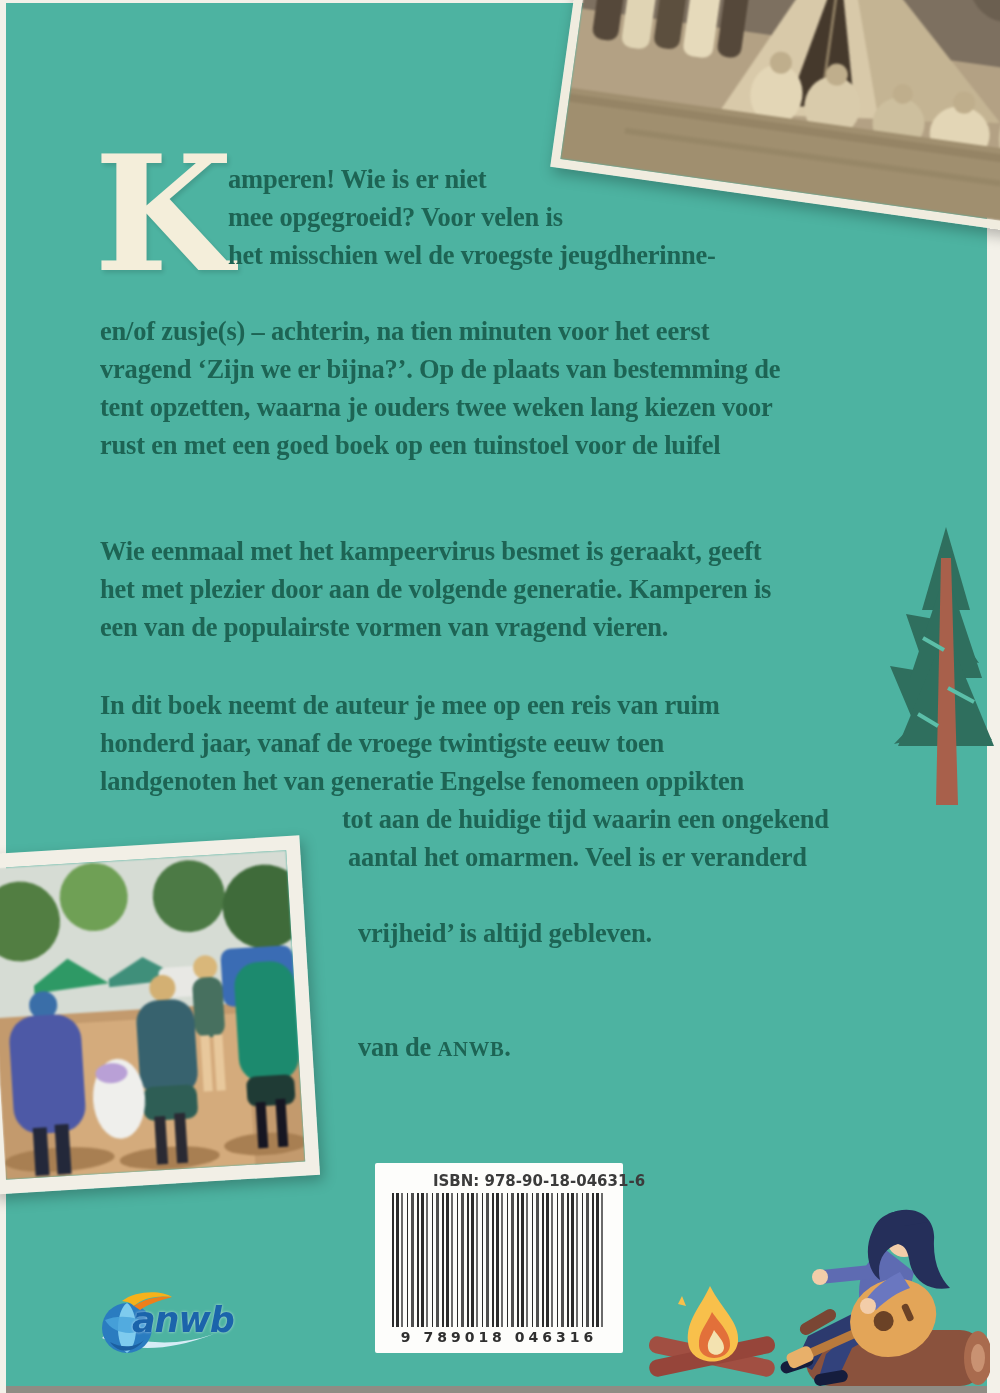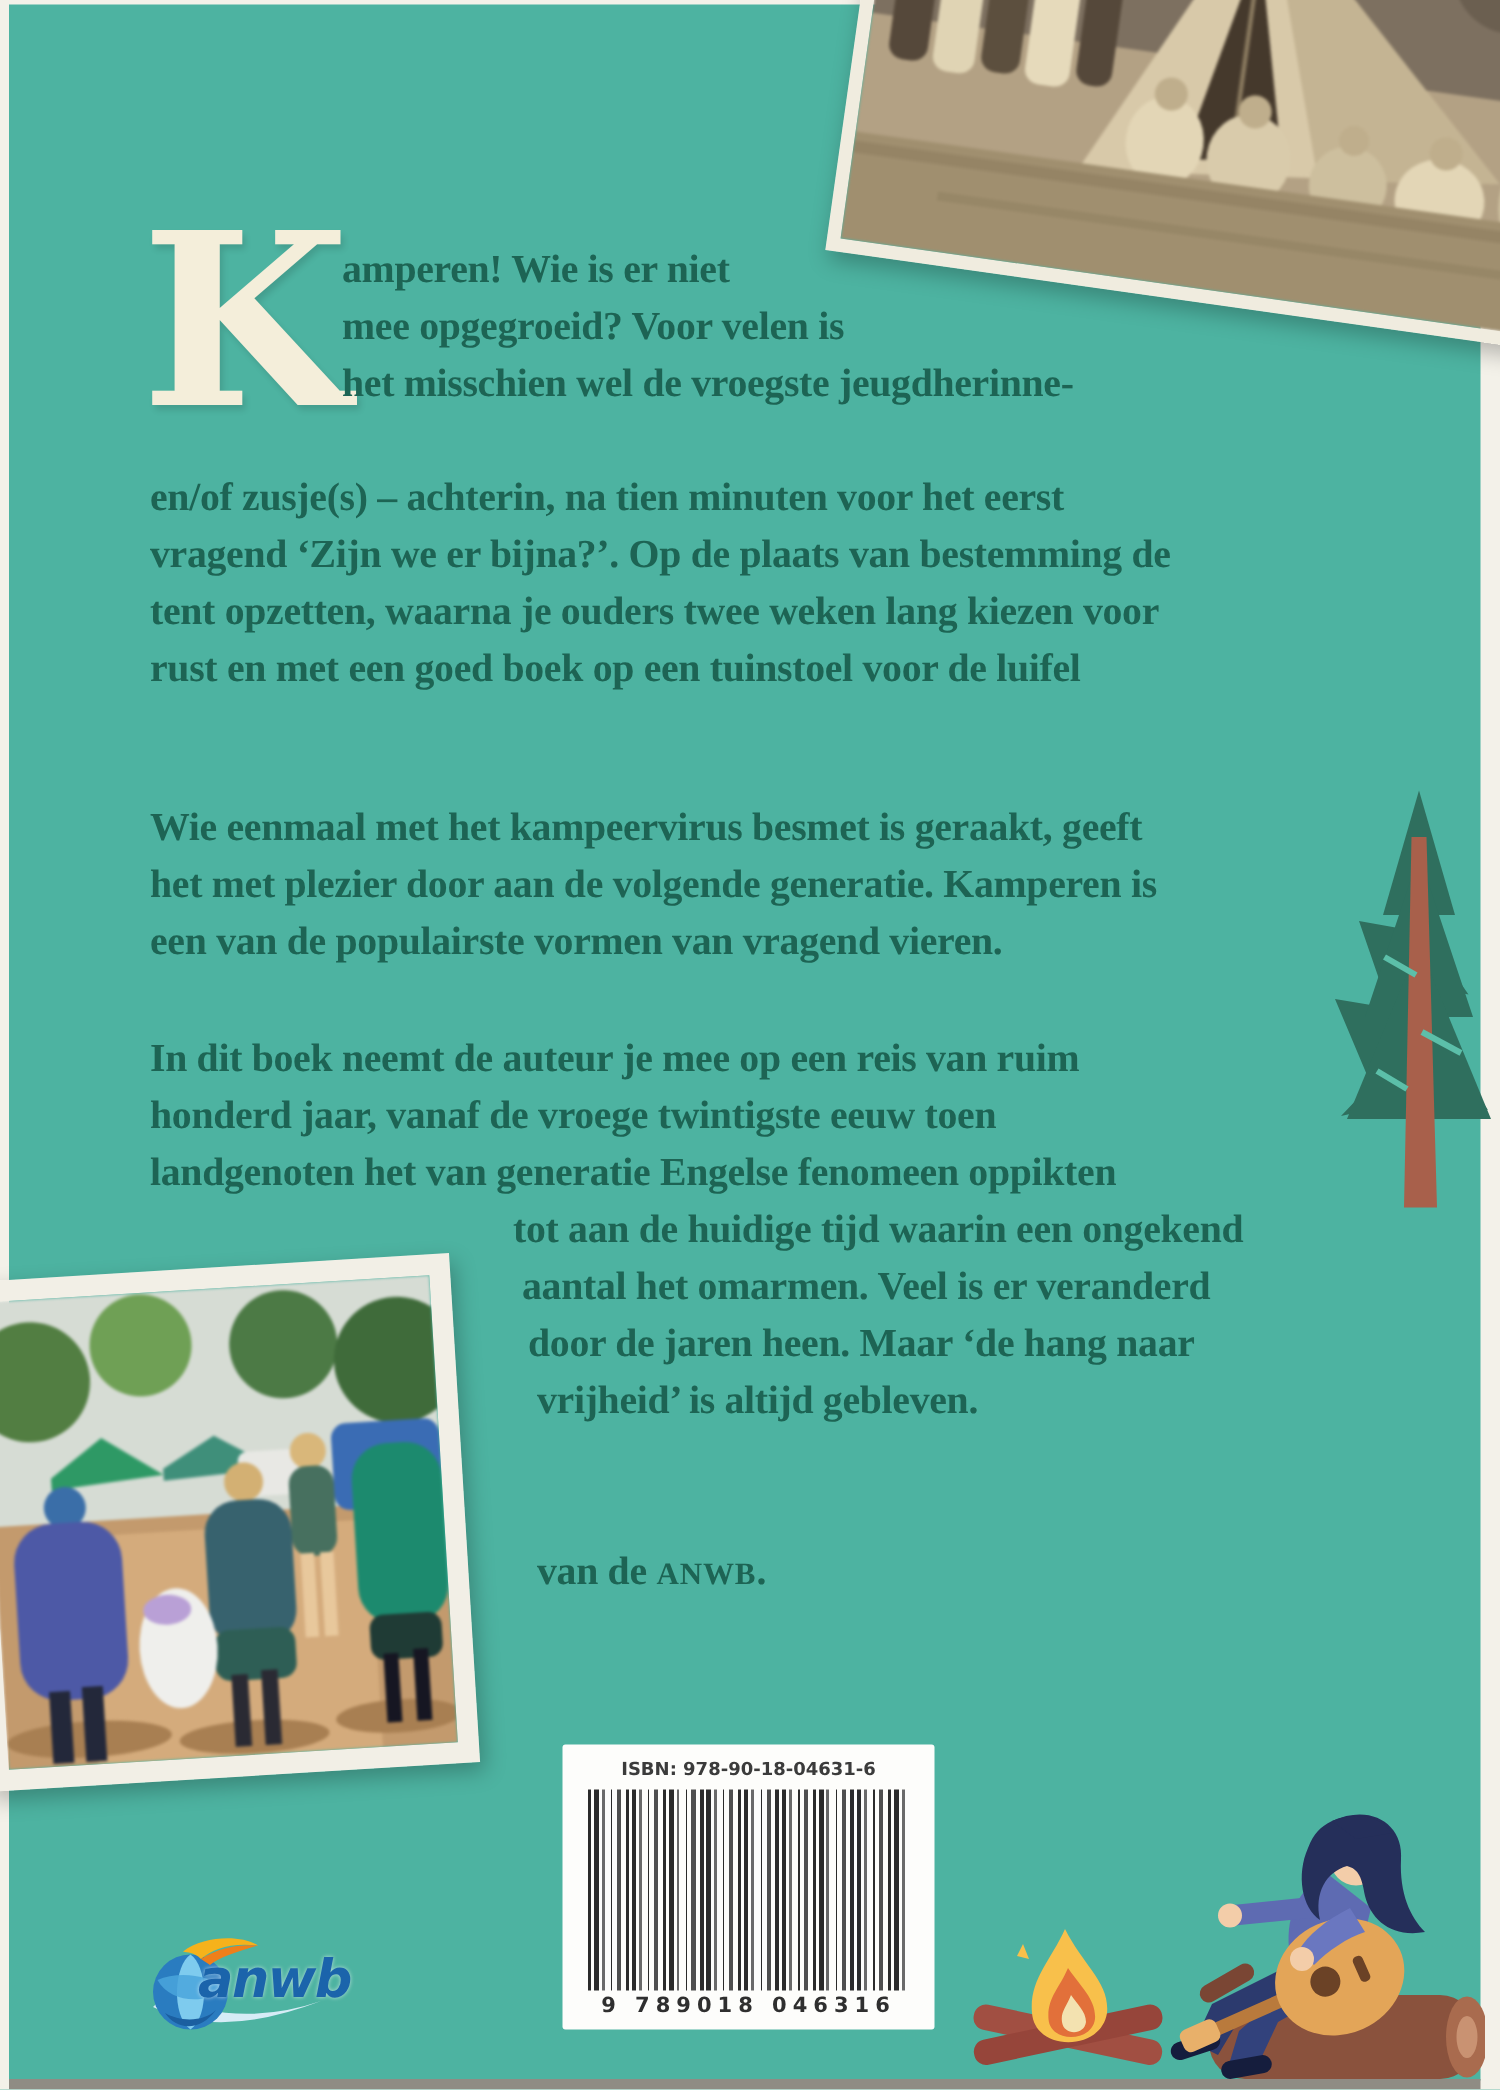--- a/index.html
+++ b/index.html
@@ -17,21 +17,21 @@
 
   
   .photo{position:absolute;box-shadow:3px 6px 14px rgba(0,0,0,0.25);overflow:hidden;}
   .photo svg{display:block;filter:blur(1.1px);}
   .photo-top{left:568px;top:-88px;width:470px;height:272px;border:9px solid #f0ecdf;transform:rotate(8deg);}
   .photo-left{left:-18px;top:845px;width:300px;height:312px;border:14px solid #f2efe6;transform:rotate(-3.5deg);}
 
   
   .isbn-panel{position:absolute;left:375px;top:1163px;width:248px;height:190px;background:#fdfdfb;border-radius:2px;}
   .isbn-label{position:absolute;left:0;top:9px;width:100%;text-align:center;
-      font-family:"DejaVu Sans",sans-serif;font-size:12px;font-weight:bold;color:#3b3b3b;}
+      font-family:"DejaVu Sans",sans-serif;font-size:15px;font-weight:bold;color:#3b3b3b;padding-left:40px;}
   .bars{position:absolute;left:17px;top:30px;width:214px;height:134px;
       background:repeating-linear-gradient(90deg,
         #2b2b2b 0 2px,transparent 2px 4px,
         #2b2b2b 4px 7px,transparent 7px 9px,
         #6a6a6a 9px 11px,transparent 11px 15px,
         #2b2b2b 15px 16px,transparent 16px 19px,
         #4f4f4f 19px 22px,transparent 22px 25px);}
   .digits{position:absolute;left:0;top:166px;width:100%;text-align:center;
       font-family:"DejaVu Sans",sans-serif;font-size:14px;font-weight:bold;color:#2f2f2f;letter-spacing:4px;}
 
@@ -143,21 +143,20 @@
 
   <div class="tl" style="left:100px;top:534px">Wie eenmaal met het kampeervirus besmet is geraakt, geeft</div>
   <div class="tl" style="left:100px;top:572px">het met plezier door aan de volgende generatie. Kamperen is</div>
   <div class="tl" style="left:100px;top:610px">een van de populairste vormen van vragend vieren.</div>
 
   <div class="tl" style="left:100px;top:688px">In dit boek neemt de auteur je mee op een reis van ruim</div>
   <div class="tl" style="left:100px;top:726px">honderd jaar, vanaf de vroege twintigste eeuw toen</div>
   <div class="tl" style="left:100px;top:764px">landgenoten het van generatie Engelse fenomeen oppikten</div>
   <div class="tl" style="left:342px;top:802px">tot aan de huidige tijd waarin een ongekend</div>
   <div class="tl" style="left:348px;top:840px">aantal het omarmen. Veel is er veranderd</div>
-  <div class="tl" style="left:352px;top:878px">door de jaren heen. Maar ‘de hang naar</div>
   <div class="tl" style="left:358px;top:916px">vrijheid’ is altijd gebleven.</div>
 
   <div class="tl" style="left:358px;top:1030px"><span>van de </span><span class="org">ANWB</span><span>.</span></div>
 
   <svg class="illus" style="left:878px;top:518px" width="122" height="292" viewBox="0 0 122 292">
     <polygon points="63,38 86,89 55,84 97,145 52,136 110,222 74,212 12,226 32,205 8,148 44,154 24,96 52,101" fill="#2f6f5e" transform="translate(4,0)"></polygon>
     <polygon points="68,9 92,92 44,92" fill="#2f6f5e"></polygon>
     <polygon points="68,52 104,160 32,160" fill="#2f6f5e"></polygon>
     <polygon points="68,112 116,228 20,228" fill="#2f6f5e"></polygon>
     <polygon points="63,40 73,40 80,287 58,287" fill="#a8604b"></polygon>

